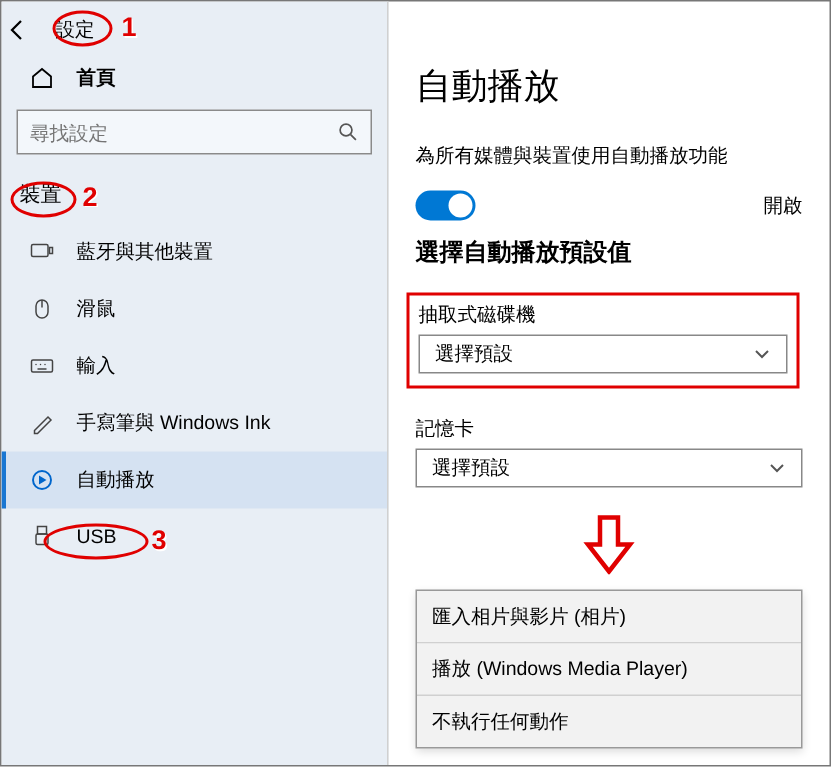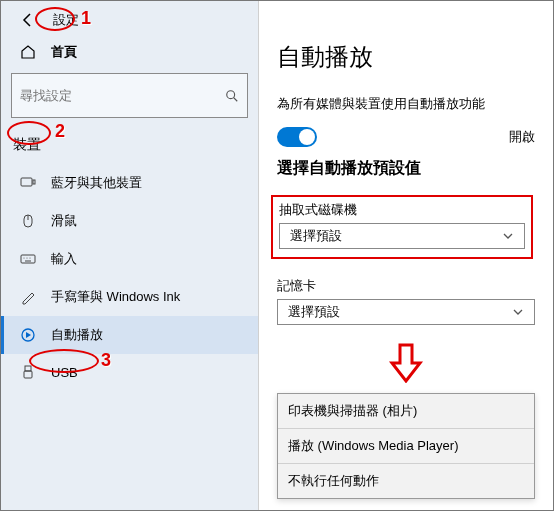--- a/index.html
+++ b/index.html
@@ -1,21 +1,21 @@
 <!DOCTYPE html>
 <html><head>
 <meta charset="utf-8">
 <style>
 * { box-sizing: border-box; margin: 0; padding: 0; }
 body { font-family: "Microsoft JhengHei", "Segoe UI", sans-serif; font-size: 13px; color: #000; background: #fff; width: 554px; height: 511px; overflow: hidden; border: 1px solid #777; position: relative; }
 .container { display: flex; height: 100%; }
 .sidebar { width: 258px; background: #e8eef5; border-right: 1px solid #d0d0d0; padding: 0; }
-.header-row { display: flex; align-items: center; gap: 16px; padding: 10px 18px 8px 18px; }
+.header-row { display: flex; align-items: center; gap: 16px; padding: 10px 18px 8px 2px; }
 .home-row { display: flex; align-items: center; gap: 16px; padding: 8px 18px; margin-bottom: 6px; font-weight: bold; }
-.search-box { margin: 4px 10px 14px 10px; border: 1px solid #8a8a8a; background: #f3f7fb; display: flex; align-items: center; height: 45px; padding: 0 8px; }
+.search-box { margin: 4px 10px 14px 10px; border: 1px solid #8a8a8a; background: #f3f7fb; display: flex; align-items: center; height: 30px; padding: 0 8px; }
 .search-box input { border: none; background: transparent; outline: none; flex: 1; font-size: 13px; font-family: inherit; }
 .section-label { padding: 4px 12px 10px 12px; font-size: 14px; }
 .nav { display: flex; flex-direction: column; }
 .nav-item { display: flex; align-items: center; gap: 14px; padding: 10px 18px; cursor: pointer; }
 .nav-item.active { background: #d5e2f2; border-left: 3px solid #1976d2; padding-left: 15px; }
 .icon-slot { width: 18px; display: flex; align-items: center; justify-content: center; }
 .main { flex: 1; padding: 40px 18px 10px 18px; overflow: hidden; }
 .main h1 { font-size: 24px; font-weight: 400; margin-bottom: 22px; }
 .subhead { font-size: 13px; margin-bottom: 14px; }
 .toggle-row { display: flex; align-items: center; gap: 10px; margin-bottom: 11px; justify-content: space-between; }
@@ -156,21 +156,21 @@
             </svg>
         </span>
       </div>
     </div>
 
     <svg class="arrow-down" viewBox="0 0 36 40">
       <path d="M12 2 H24 V20 H32 L18 38 L4 20 H12 Z" fill="none" stroke="#e00000" stroke-width="3"></path>
     </svg>
 
     <div class="dropdown-panel">
-      <div class="dropdown-item">印表機與掃描器 (相片)</div>
+      <div class="dropdown-item">匯入相片與影片 (相片)</div>
       <div class="dropdown-item">播放 (Windows Media Player)</div>
       <div class="dropdown-item">不執行任何動作</div>
 
     </div>
   </div>
 </div>
 
 <div class="anno-circle" style="left:34px; top:6px; width:40px; height:24px;"></div>
 <div class="anno-num" style="left:80px; top:7px;">1</div>
 <div class="anno-circle" style="left:6px; top:120px; width:44px; height:24px;"></div>

